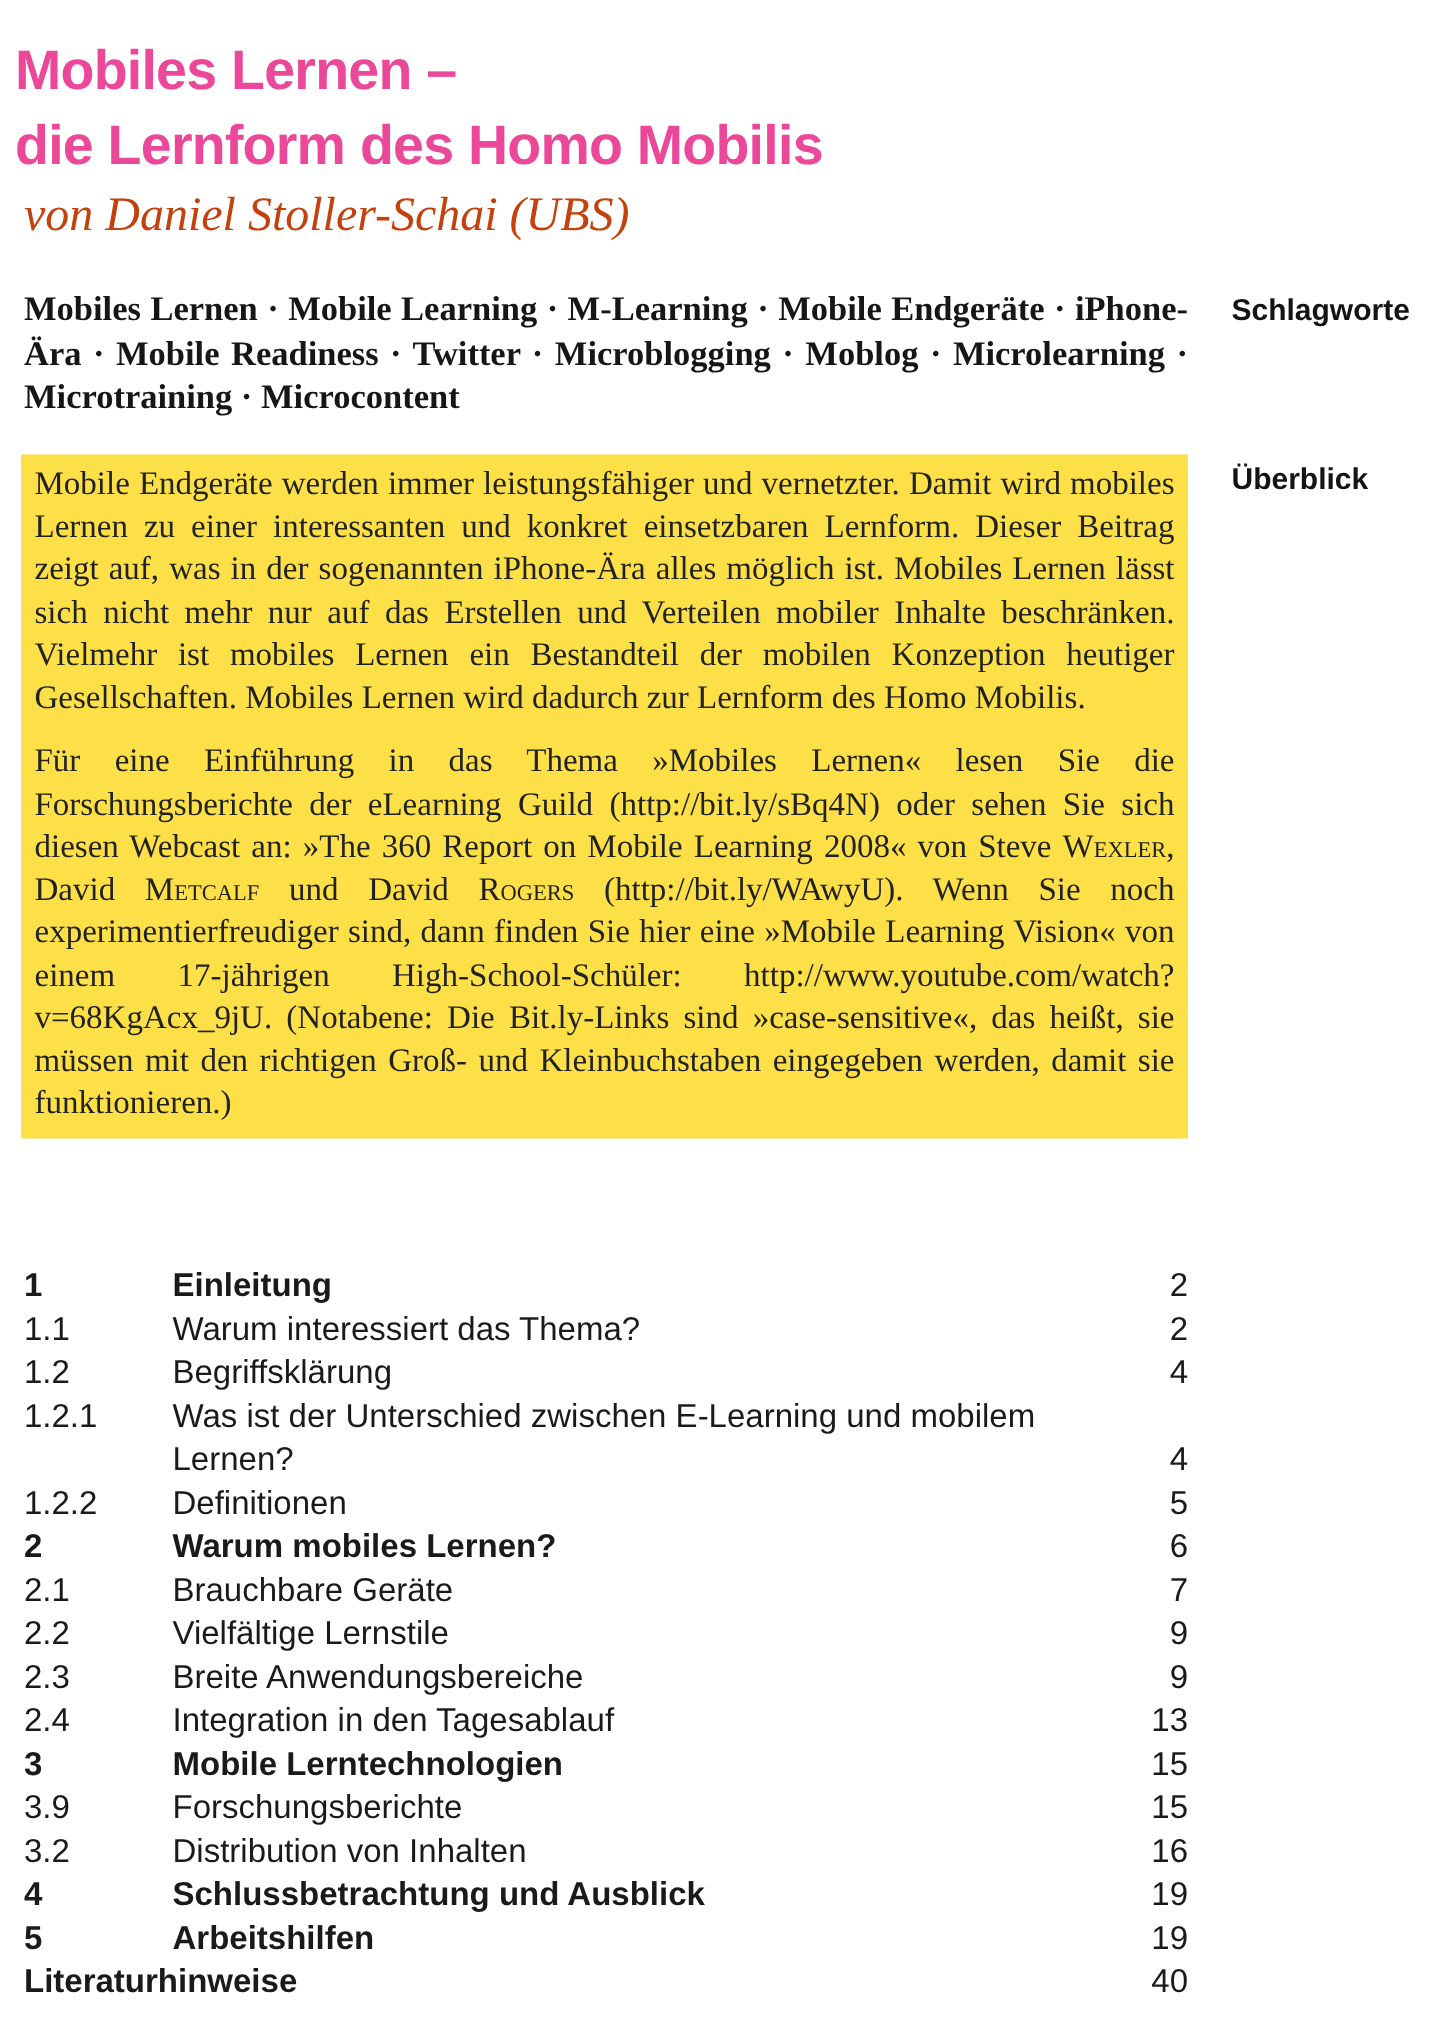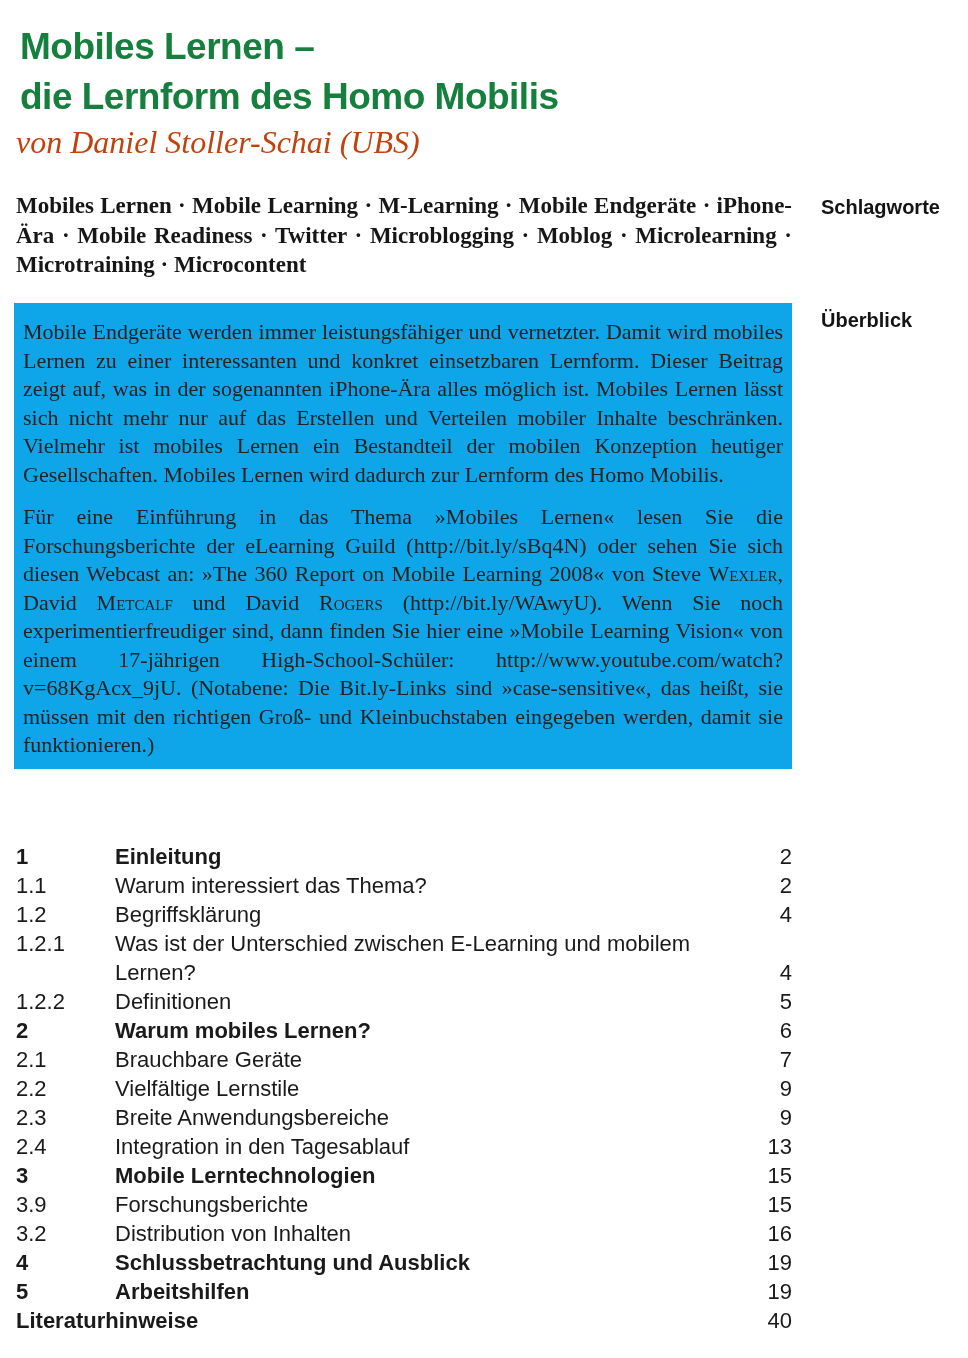--- a/index.html
+++ b/index.html
@@ -7,28 +7,28 @@
     position:relative;
     width:968px;
     height:1358px;
     background:#ffffff;
     color:#1a1a1a;
     font-family:"Liberation Serif", serif;
     overflow:hidden;
   }
   .page-title{
     position:absolute;
-    top:22px; left:20px;
+    top:22px; left:10px;
     width:780px;
     font-family:"Liberation Sans", sans-serif;
     font-weight:bold;
     font-size:37px;
     line-height:50px;
     letter-spacing:-0.5px;
-    color:#15803d;
+    color:#ec4899;
     margin:0;
   }
   .author{
     position:absolute;
     top:127px; left:16px;
     font-style:italic;
     font-size:32px;
     line-height:30px;
     color:#c2410c;
   }
@@ -50,22 +50,22 @@
     font-size:20px;
     color:#141414;
     white-space:nowrap;
   }
   .label-schlagworte{ top:196px; }
   .label-ueberblick{ top:309px; }
   .overview-box{
     position:absolute;
     top:303px; left:14px;
     width:760px;
-    background:#0ea5e9;
-    padding:15px 9px 9px 9px;
+    background:#fde047;
+    padding:5px 9px 9px 9px;
   }
   .overview-box p{
     margin:0;
     font-size:22px;
     line-height:28.5px;
     text-align:justify;
     color:#222222;
   }
   .overview-box p + p{ margin-top:14px; }
   .sc{ font-variant:small-caps; }

